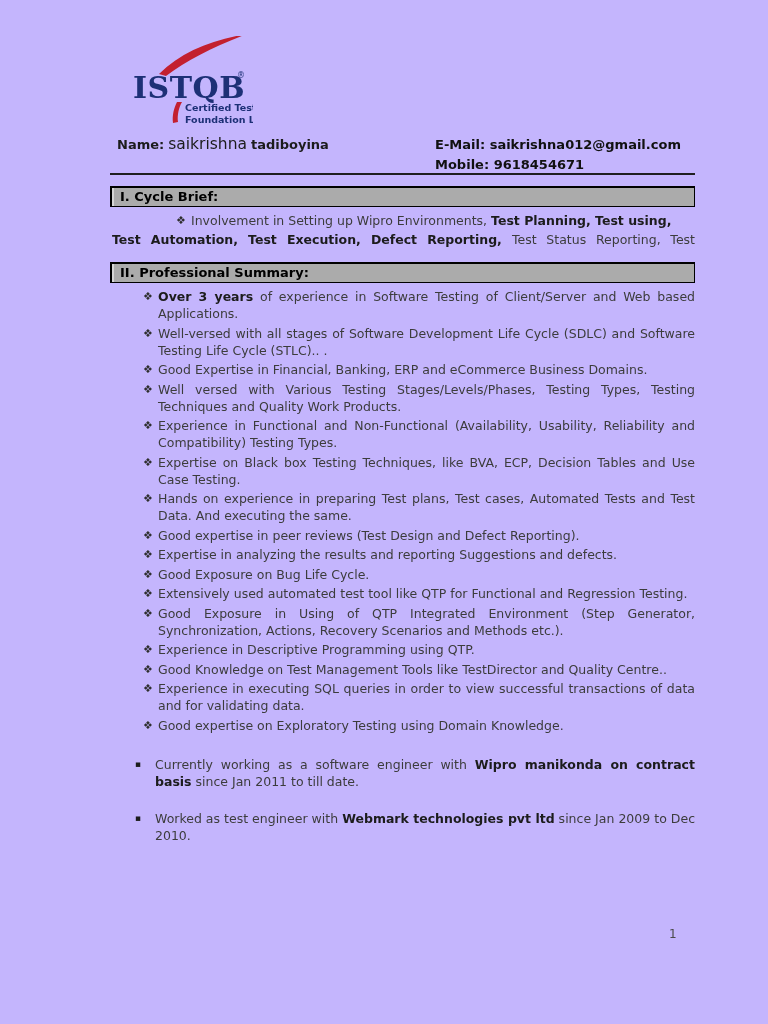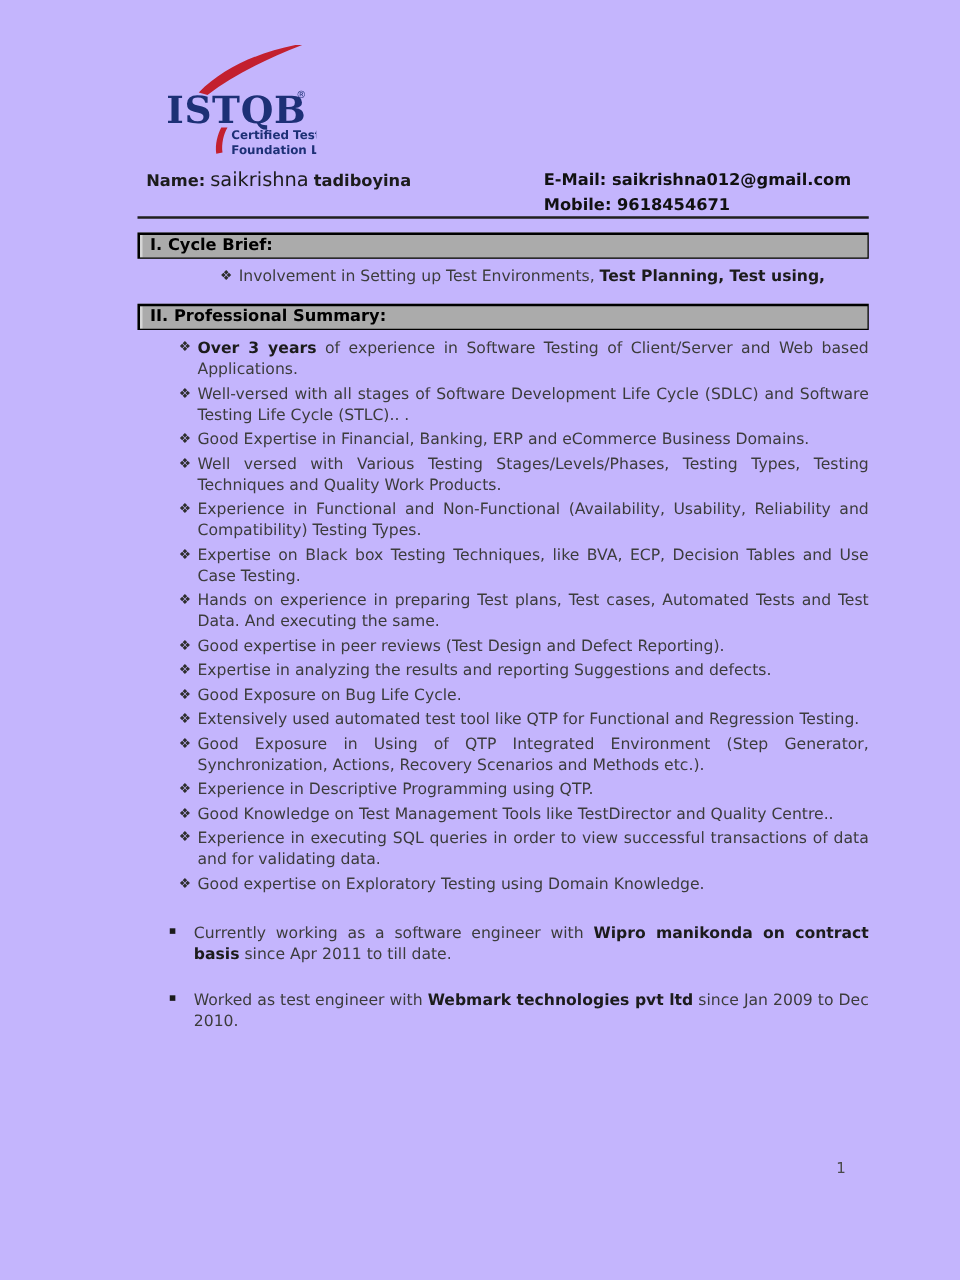--- a/index.html
+++ b/index.html
@@ -102,22 +102,23 @@
       </div>
     </div>
 
     <div class="rule"></div>
 
     <div>
       <div class="section-header">I. Cycle Brief:</div>
       <div class="cb-lines">
           <div class="cb-bullet">
             <span class="marker">❖</span>
-            <span class="txt-inline"><span class="n">Involvement in Setting up Test Environments, </span><span class="b">Test Planning, Test using,</span></span>
-          </div>
+            <span class="txt-inline"><span class="n">Involvement in Setting up Wipro Environments, </span><span class="b">Test Planning, Test using,</span></span>
+          </div>
+          <div class="cb-flush"><span class="b">Test Automation, Test Execution, Defect Reporting, </span><span class="n">Test Status Reporting, Test</span></div>
         </div>
     </div>
 
     <div>
       <div class="section-header sh2">II. Professional Summary:</div>
       <div class="list">
           <div class="li">
             <span class="marker">❖</span>
             <span class="txt"><span class="b">Over 3 years</span><span class="n"> of experience in Software Testing of Client/Server and Web based Applications.</span></span>
           </div>
@@ -181,21 +182,21 @@
             <span class="marker">❖</span>
             <span class="txt"><span class="n">Good expertise on Exploratory Testing using Domain Knowledge.</span></span>
           </div>
         </div>
     </div>
 
     <div>
       <div class="list we-list">
           <div class="li">
             <span class="marker">▪</span>
-            <span class="txt"><span class="n">Currently working as a software  engineer with </span><span class="b">Wipro manikonda on contract basis</span><span class="n">  since Apr 2011 to till date.</span></span>
+            <span class="txt"><span class="n">Currently working as a software  engineer with </span><span class="b">Wipro manikonda on contract basis</span><span class="n">  since Jan 2011 to till date.</span></span>
           </div>
           <div class="li">
             <span class="marker">▪</span>
             <span class="txt"><span class="n">Worked as test engineer with </span><span class="b">Webmark technologies pvt ltd</span><span class="n"> since Jan 2009 to Dec 2010.</span></span>
           </div>
         </div>
     </div>
 
   </div>
 

